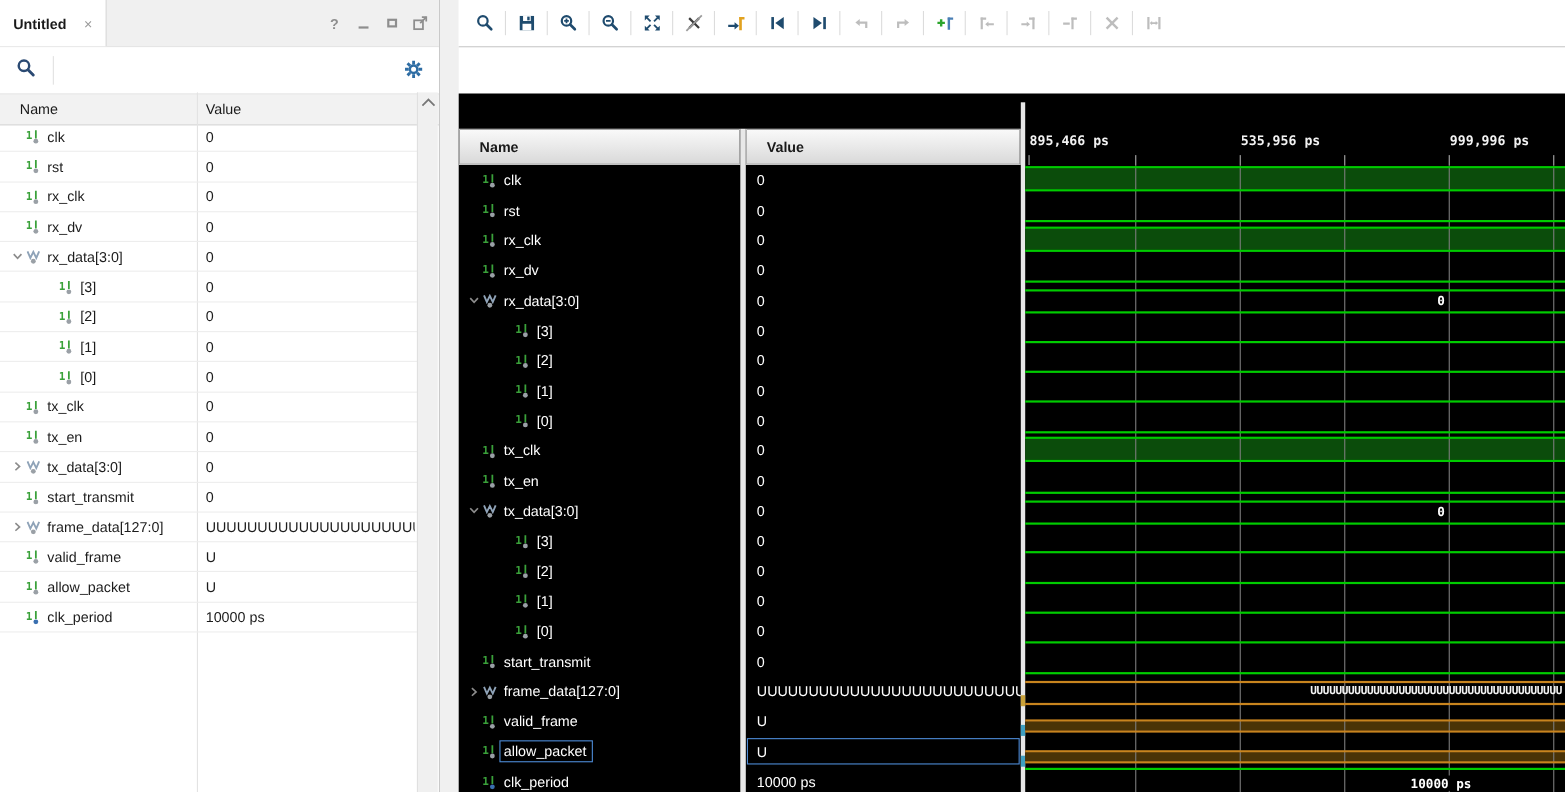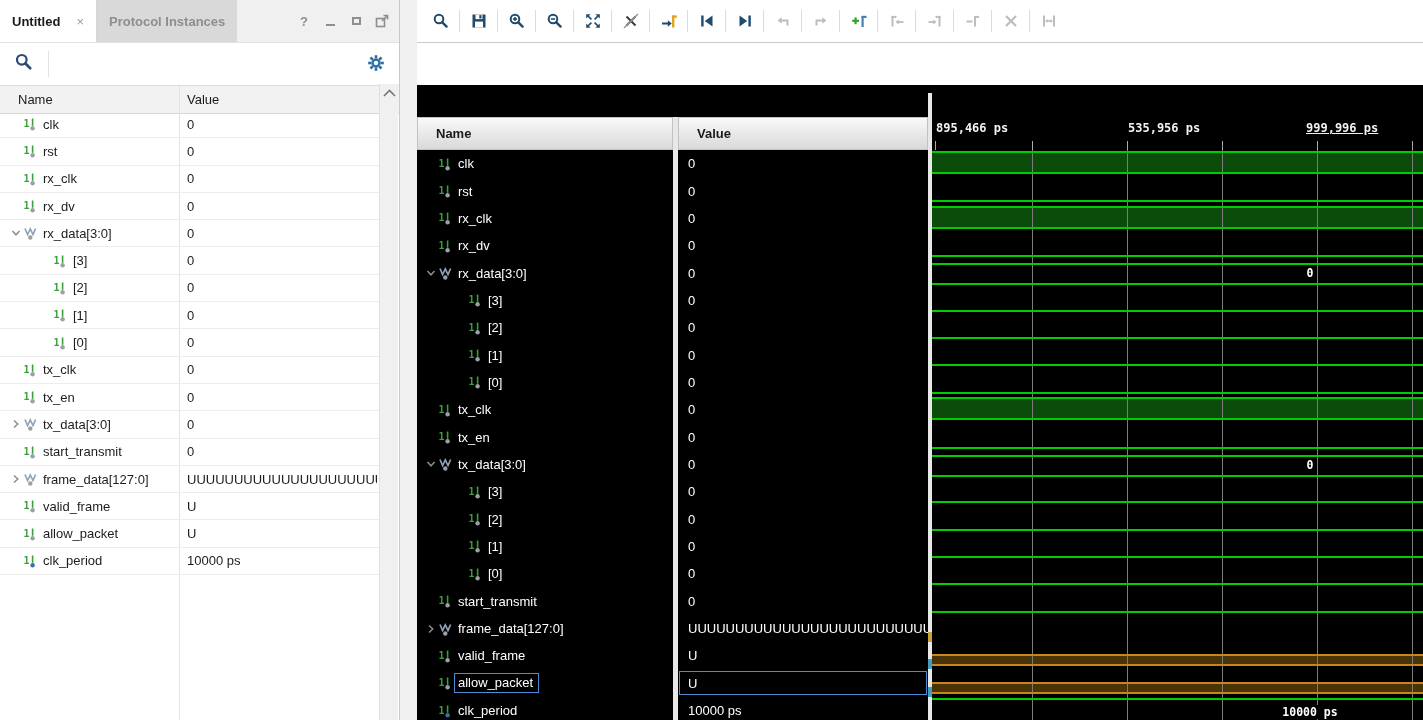--- a/index.html
+++ b/index.html
@@ -67,23 +67,20 @@
 </style>
 </head>
 <body>
 
 <div id="objects-panel">
   <div class="obj-tabs">
     <div class="tab active">
       <span>Untitled</span>
       <span class="tab-close">×</span>
     </div>
-    <div class="tab inactive">
-      <span>Protocol Instances</span>
-    </div>
     <div class="win-icons">
       <span class="wi wi-help">?</span>
       <span class="wi">
           <span class="wi-min"></span>
         </span>
       <span class="wi">
           <span class="wi-max"></span>
         </span>
       <span class="wi" id="float-ic">
           <svg width="14" height="14" viewBox="0 0 14 14">
@@ -862,21 +859,21 @@
     </div>
     <div class="col-divider" id="div2">
         <div style="position: absolute; left: 0px; width: 4px; height: 10px; top: 538.95px; background: rgb(201, 162, 58);"></div>
         <div style="position: absolute; left: 0px; width: 4px; height: 10px; top: 566.3px; background: rgb(63, 159, 192);"></div>
         <div style="position: absolute; left: 0px; width: 4px; height: 10px; top: 593.65px; background: rgb(63, 159, 192);"></div>
       </div>
     <div class="col" id="col-wave">
       <div id="ruler-label-row">
           <span class="ruler-label" style="left: 4px;">895,466 ps</span>
           <span class="ruler-label" style="left: 196px;">535,956 ps</span>
-          <span class="ruler-label" style="left: 374px; text-decoration: underline;">999,996 ps</span>
+          <span class="ruler-label" style="left: 386px;">999,996 ps</span>
         </div>
       <div id="wv-plot">
           <div class="plot-row" style="top: 0px; height: 27.35px;">
             <div class="shape" style="top: 3px; height: 19px; left: 0px; right: 0px; background: rgb(11, 76, 11);"></div>
             <div class="shape" style="top: 1px; height: 2px; left: 0px; right: 0px; background: rgb(0, 204, 0); z-index: 2;"></div>
             <div class="shape" style="top: 22px; height: 2px; left: 0px; right: 0px; background: rgb(0, 204, 0); z-index: 2;"></div>
           </div>
           <div class="plot-row" style="top: 27.35px; height: 27.35px;">
             <div class="shape" style="top: 23px; height: 2px; left: 0px; right: 0px; background: rgb(0, 204, 0); z-index: 2;"></div>
           </div>
@@ -925,20 +922,25 @@
             <div class="shape" style="top: 23px; height: 2px; left: 0px; right: 0px; background: rgb(0, 204, 0); z-index: 2;"></div>
           </div>
           <div class="plot-row" style="top: 382.9px; height: 27.35px;">
             <div class="shape" style="top: 23px; height: 2px; left: 0px; right: 0px; background: rgb(0, 204, 0); z-index: 2;"></div>
           </div>
           <div class="plot-row" style="top: 410.25px; height: 27.35px;">
             <div class="shape" style="top: 23px; height: 2px; left: 0px; right: 0px; background: rgb(0, 204, 0); z-index: 2;"></div>
           </div>
           <div class="plot-row" style="top: 437.6px; height: 27.35px;">
             <div class="shape" style="top: 23px; height: 2px; left: 0px; right: 0px; background: rgb(0, 204, 0); z-index: 2;"></div>
+          </div>
+          <div class="plot-row" style="top: 464.95px; height: 27.35px;">
+            <div class="shape" style="top: 4px; height: 2px; left: 0px; right: 0px; background: rgb(200, 132, 30); z-index: 2;"></div>
+            <div class="shape" style="top: 24px; height: 2px; left: 0px; right: 0px; background: rgb(200, 132, 30); z-index: 2;"></div>
+            <span class="uuu-label" style="right: 3px; top: 8px; z-index: 3;">UUUUUUUUUUUUUUUUUUUUUUUUUUUUUUUUUUUUUUUU</span>
           </div>
           <div class="plot-row" style="top: 492.3px; height: 27.35px;">
             <div class="shape" style="top: 14px; height: 8px; left: 0px; right: 0px; background: rgb(74, 51, 6);"></div>
             <div class="shape" style="top: 12px; height: 2px; left: 0px; right: 0px; background: rgb(200, 132, 30); z-index: 2;"></div>
             <div class="shape" style="top: 22px; height: 2px; left: 0px; right: 0px; background: rgb(200, 132, 30); z-index: 2;"></div>
           </div>
           <div class="plot-row" style="top: 519.65px; height: 27.35px;">
             <div class="shape" style="top: 14px; height: 8px; left: 0px; right: 0px; background: rgb(74, 51, 6);"></div>
             <div class="shape" style="top: 12px; height: 2px; left: 0px; right: 0px; background: rgb(200, 132, 30); z-index: 2;"></div>
             <div class="shape" style="top: 22px; height: 2px; left: 0px; right: 0px; background: rgb(200, 132, 30); z-index: 2;"></div>

